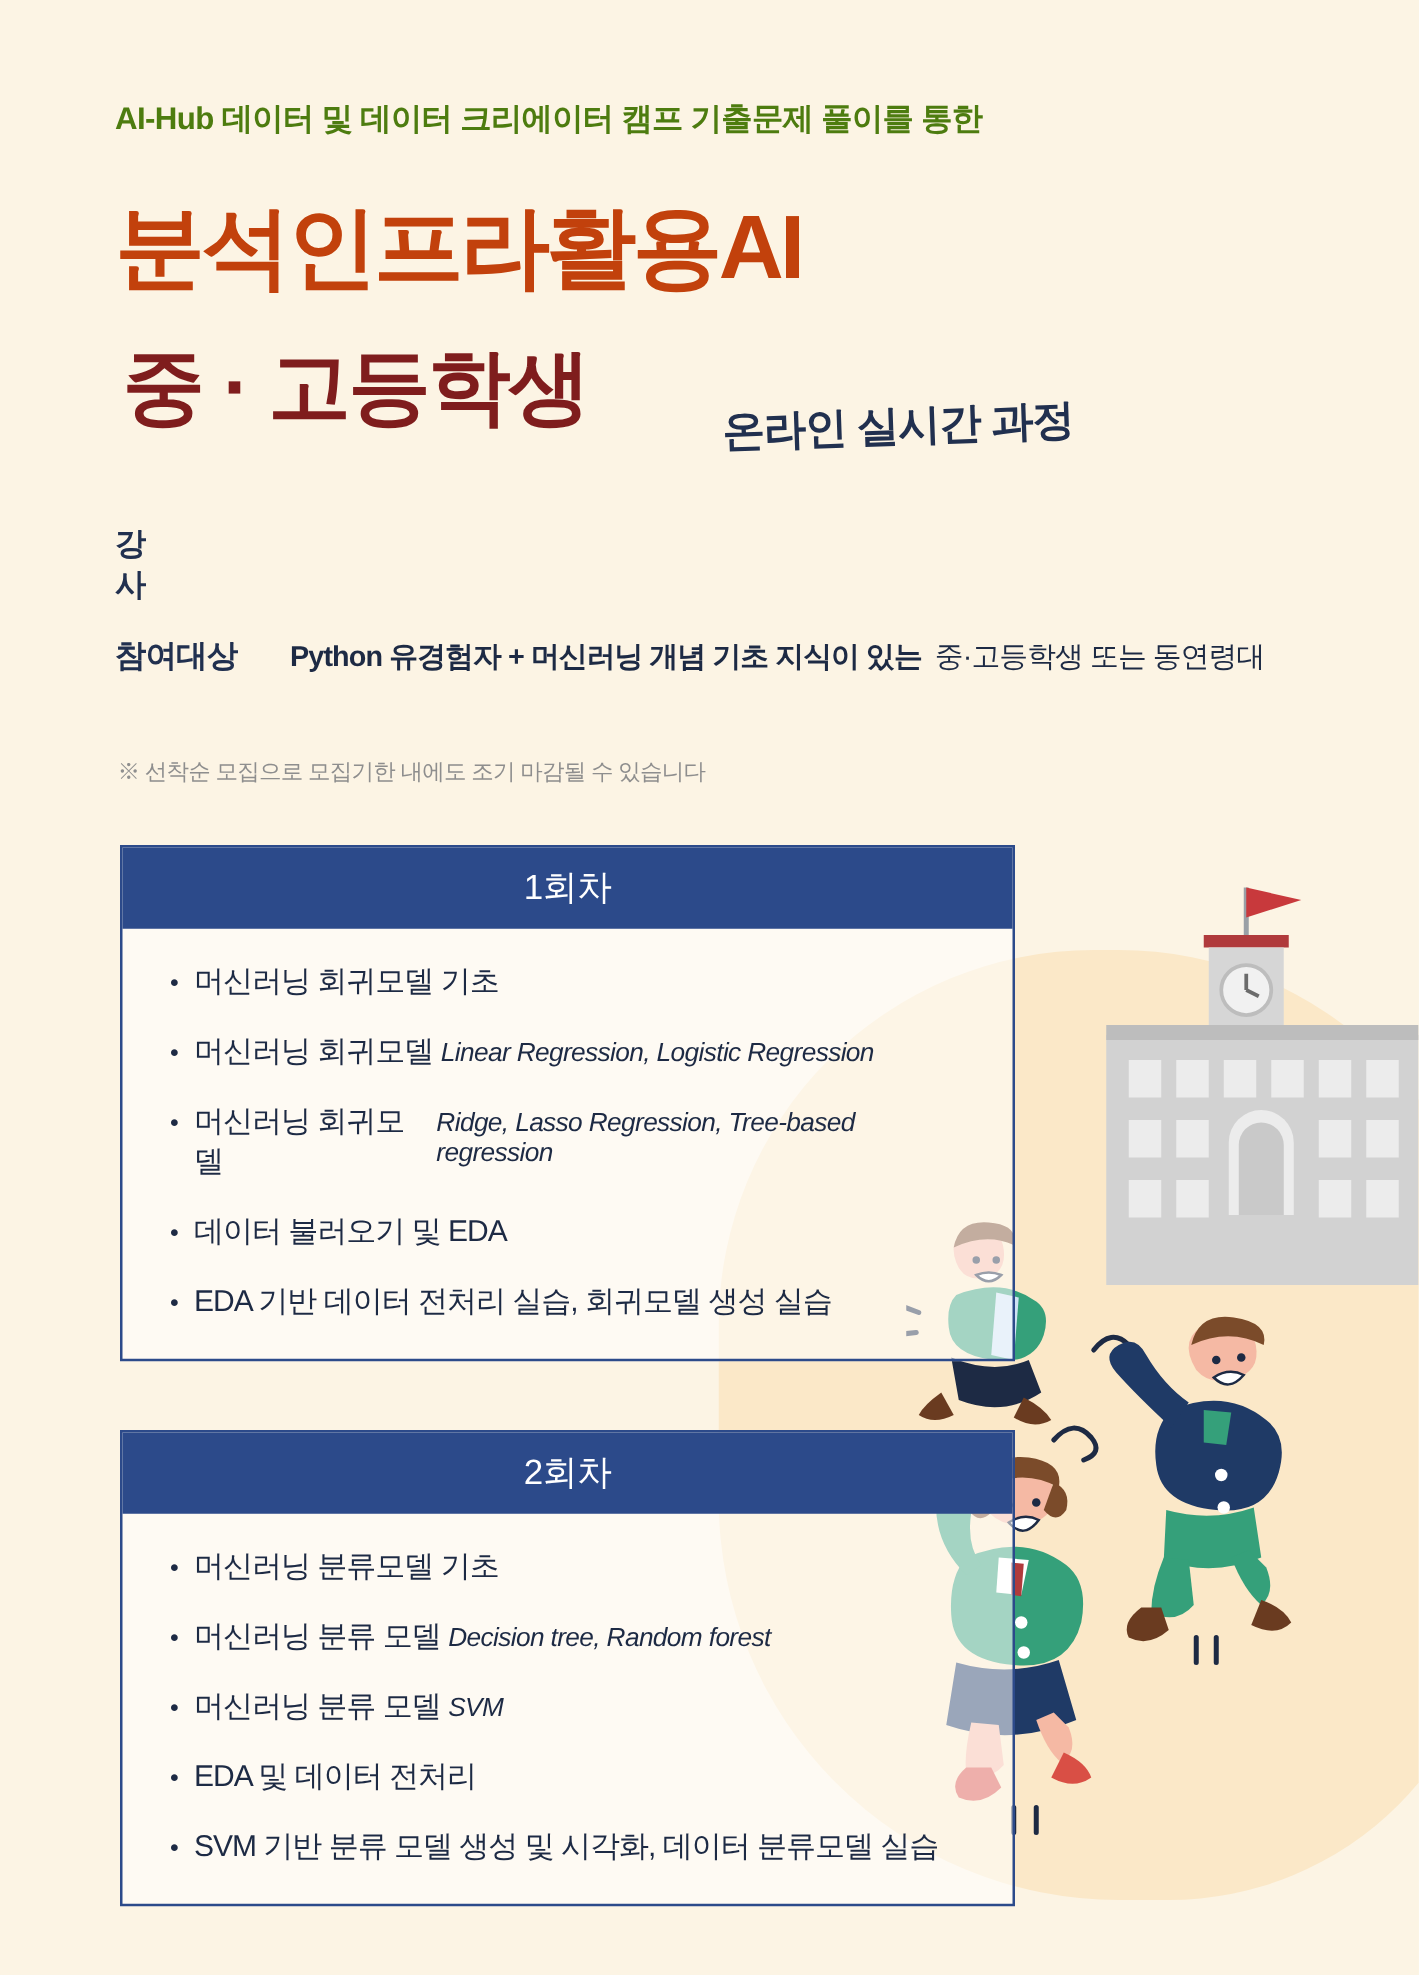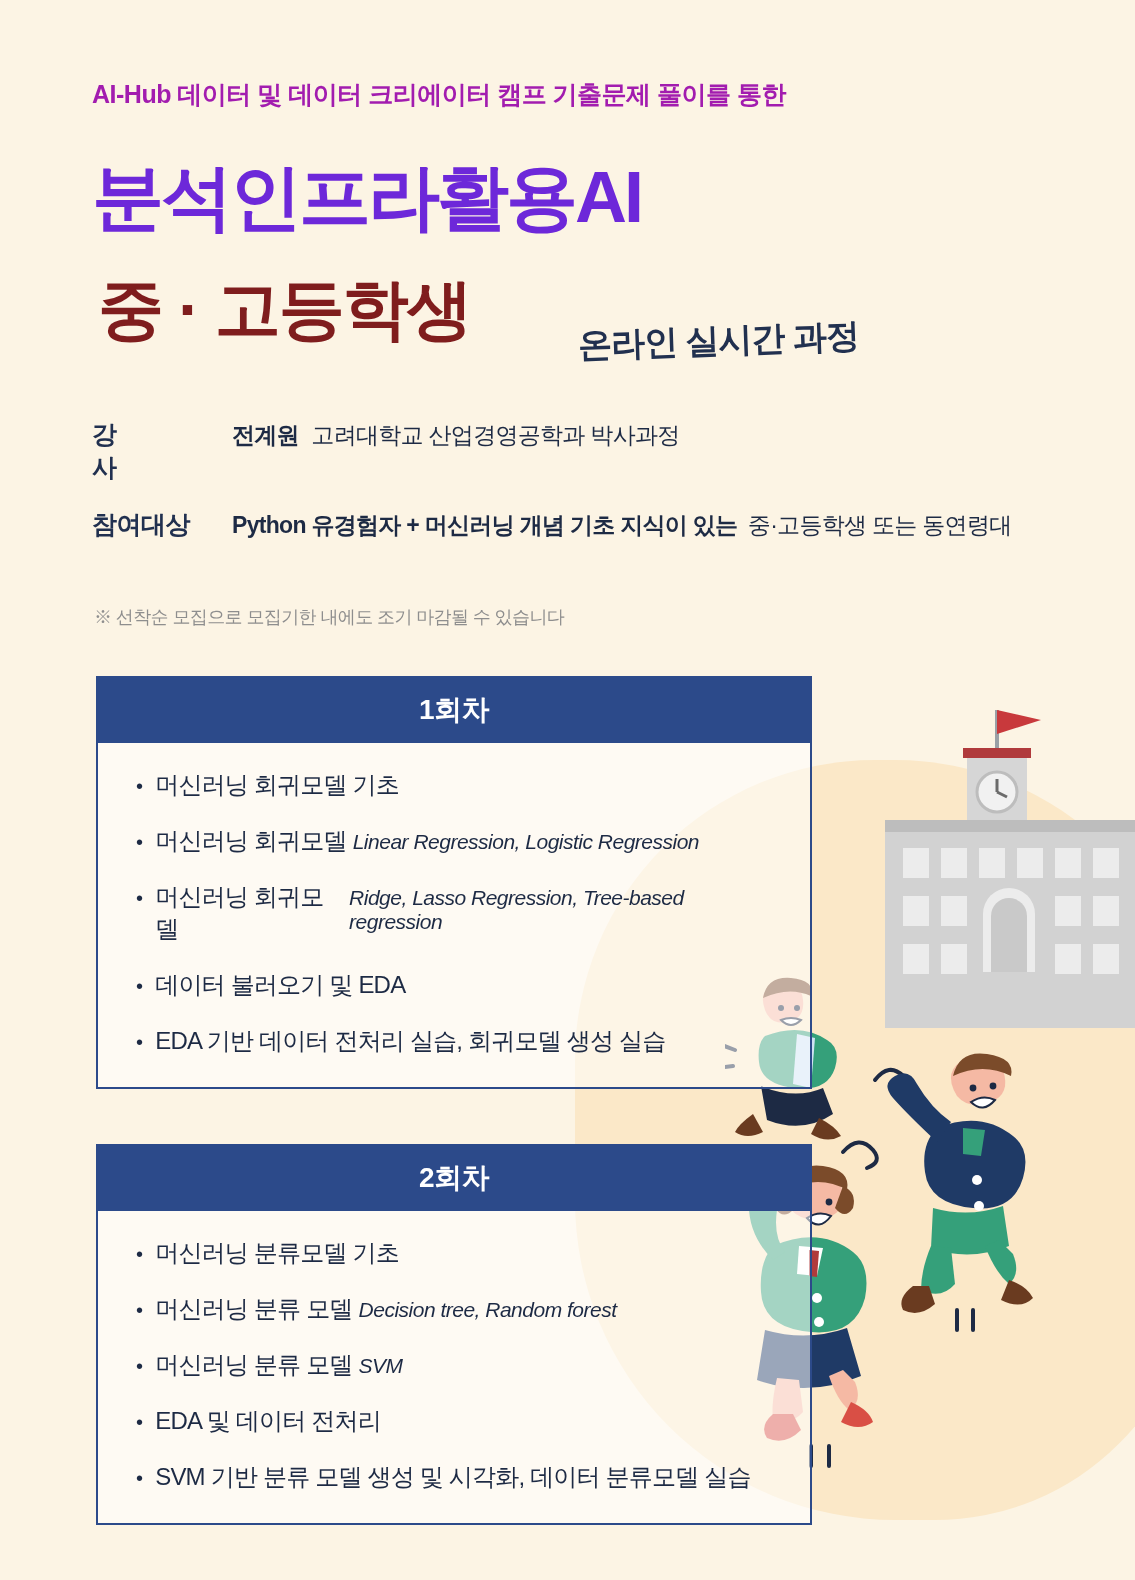--- a/index.html
+++ b/index.html
@@ -21,26 +21,26 @@
     right: -60px; bottom: 60px;
     width: 620px; height: 760px;
     background: #fbe8c8;
     border-radius: 300px 300px 260px 320px;
     z-index: 0;
   }
   .content { position: relative; z-index: 5; }
 
   .subtitle-top {
     position: absolute; left: 92px; top: 78px;
-    font-size: 25px; font-weight: bold; color: #a21caf;
+    font-size: 25px; font-weight: bold; color: #4d7c0f;
     letter-spacing: -0.5px;
   }
   .title-main {
     position: absolute; left: 92px; top: 150px;
-    font-size: 72px; font-weight: 900; color: #6d28d9;
+    font-size: 72px; font-weight: 900; color: #c2410c;
     letter-spacing: -3px;
   }
   .title-blue {
     position: absolute; left: 98px; top: 265px;
     font-size: 66px; font-weight: 900; color: #7f1d1d;
     letter-spacing: -2px;
   }
   .title-online {
     position: absolute; left: 578px; top: 318px;
     font-size: 34px; font-weight: 900; color: #21304f;
@@ -68,21 +68,21 @@
   .session {
     position: absolute; left: 96px;
     width: 716px;
     border: 2px solid #2c4a8a;
     background: rgba(255,255,255,0.55);
   }
   .session.one { top: 676px; }
   .session.two { top: 1144px; }
   .session-head {
     background: #2c4a8a; color: #ffffff;
-    font-size: 28px; font-weight: 700; text-align: center;
+    font-size: 28px; font-weight: 400; text-align: center;
     padding: 13px 0 14px;
     letter-spacing: -0.5px;
   }
   .session-body { padding: 26px 36px 26px 38px; }
   .bullet {
     display: flex; align-items: baseline;
     font-size: 24px; color: #1d2a44;
     margin-bottom: 24px; letter-spacing: -0.8px;
   }
   .bullet:last-child { margin-bottom: 4px; }
@@ -198,24 +198,20 @@
 
   <div class="content">
     <div class="subtitle-top">AI-Hub 데이터 및 데이터 크리에이터 캠프 기출문제 풀이를 통한</div>
     <div class="title-main">분석인프라활용AI</div>
     <div class="title-blue">중 · 고등학생</div>
     <div class="title-online">온라인 실시간 과정</div>
 
     <div class="info">
       <div class="info-row">
         <div class="info-label spaced">강 사</div>
-        <div>
-          <span class="info-val-md bold">전계원</span>
-          <span class="info-val-md" style="margin-left:8px">고려대학교 산업경영공학과 박사과정</span>
-        </div>
       </div>
       <div class="info-row">
         <div class="info-label">참여대상</div>
         <div>
           <span class="info-val-md bold">Python 유경험자 + 머신러닝 개념 기초 지식이 있는</span>
           <span class="info-val-md" style="margin-left:6px">중·고등학생 또는 동연령대</span>
         </div>
       </div>
     </div>
 

